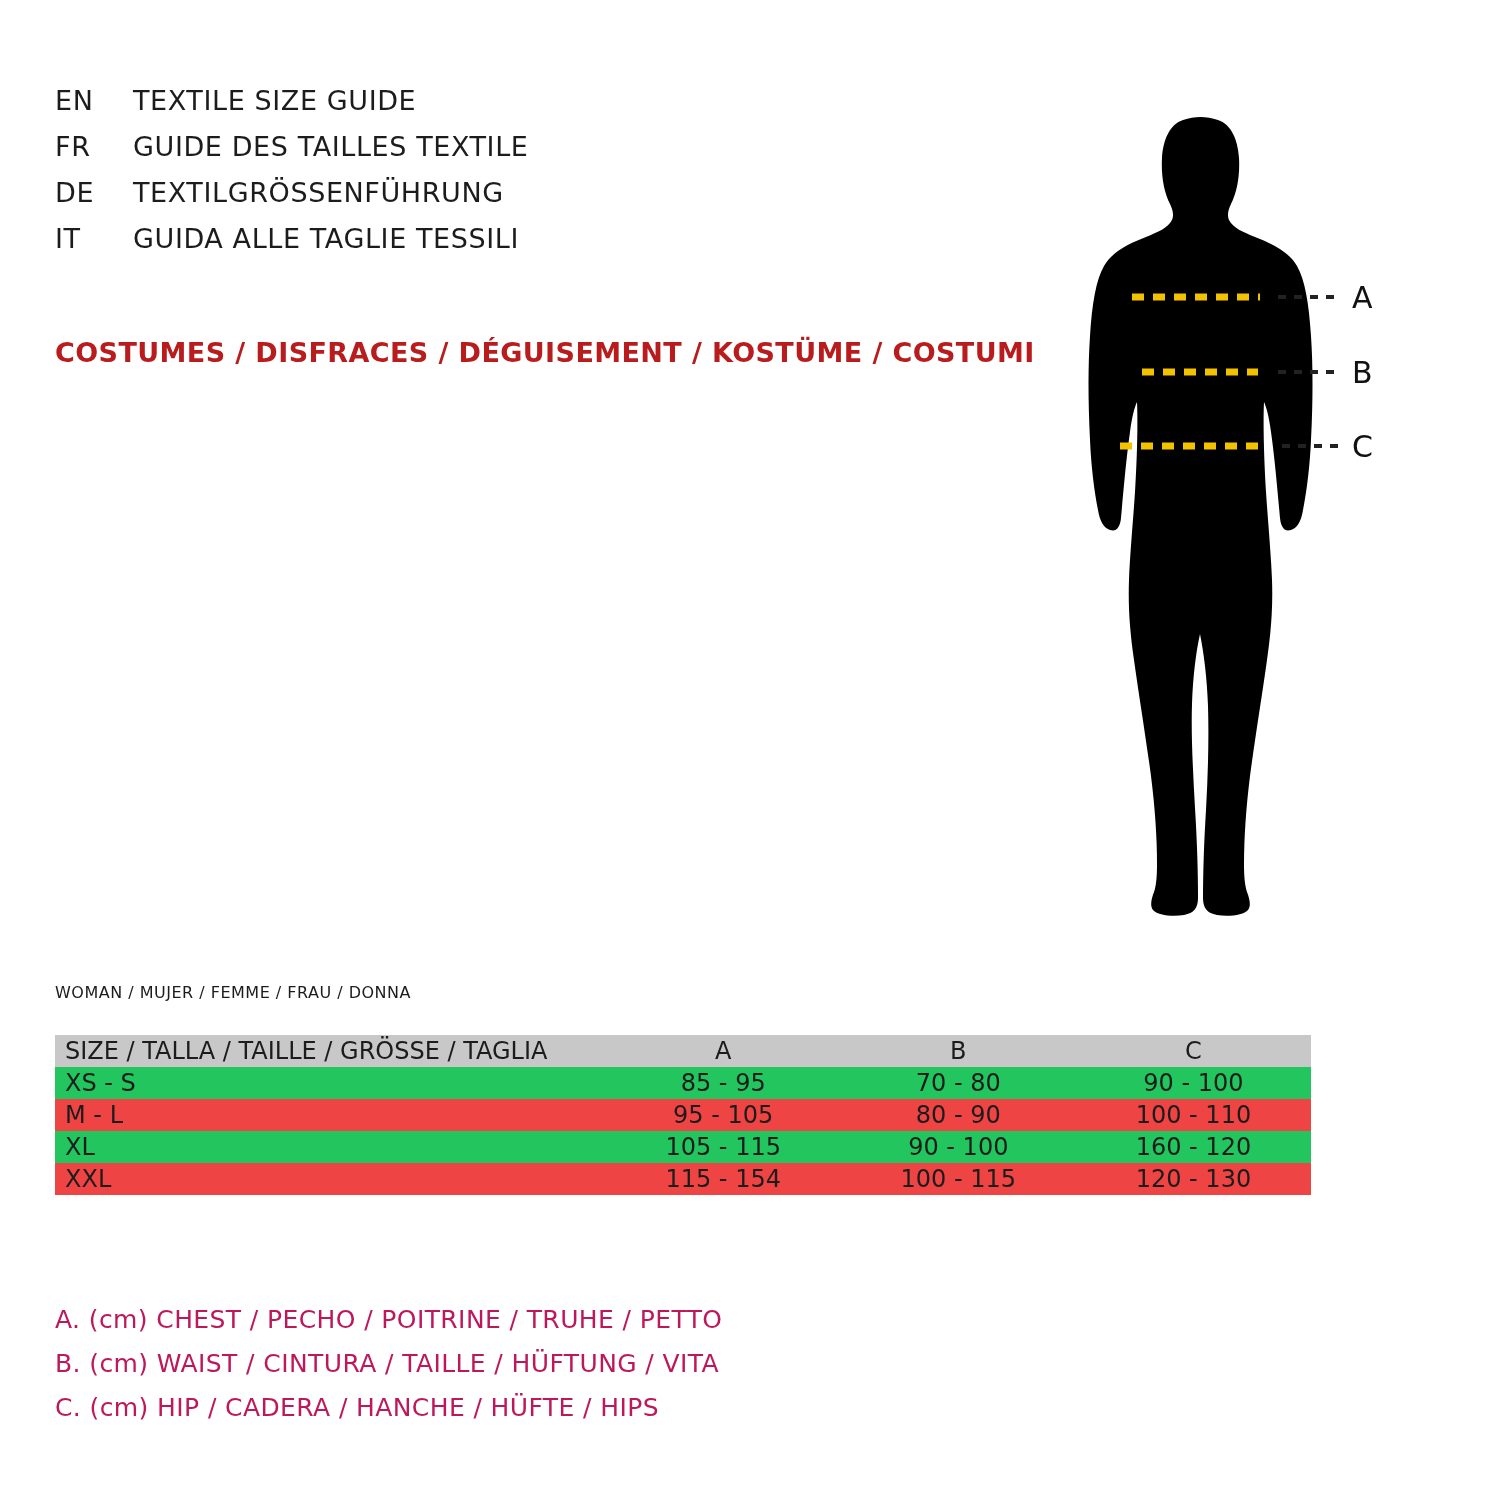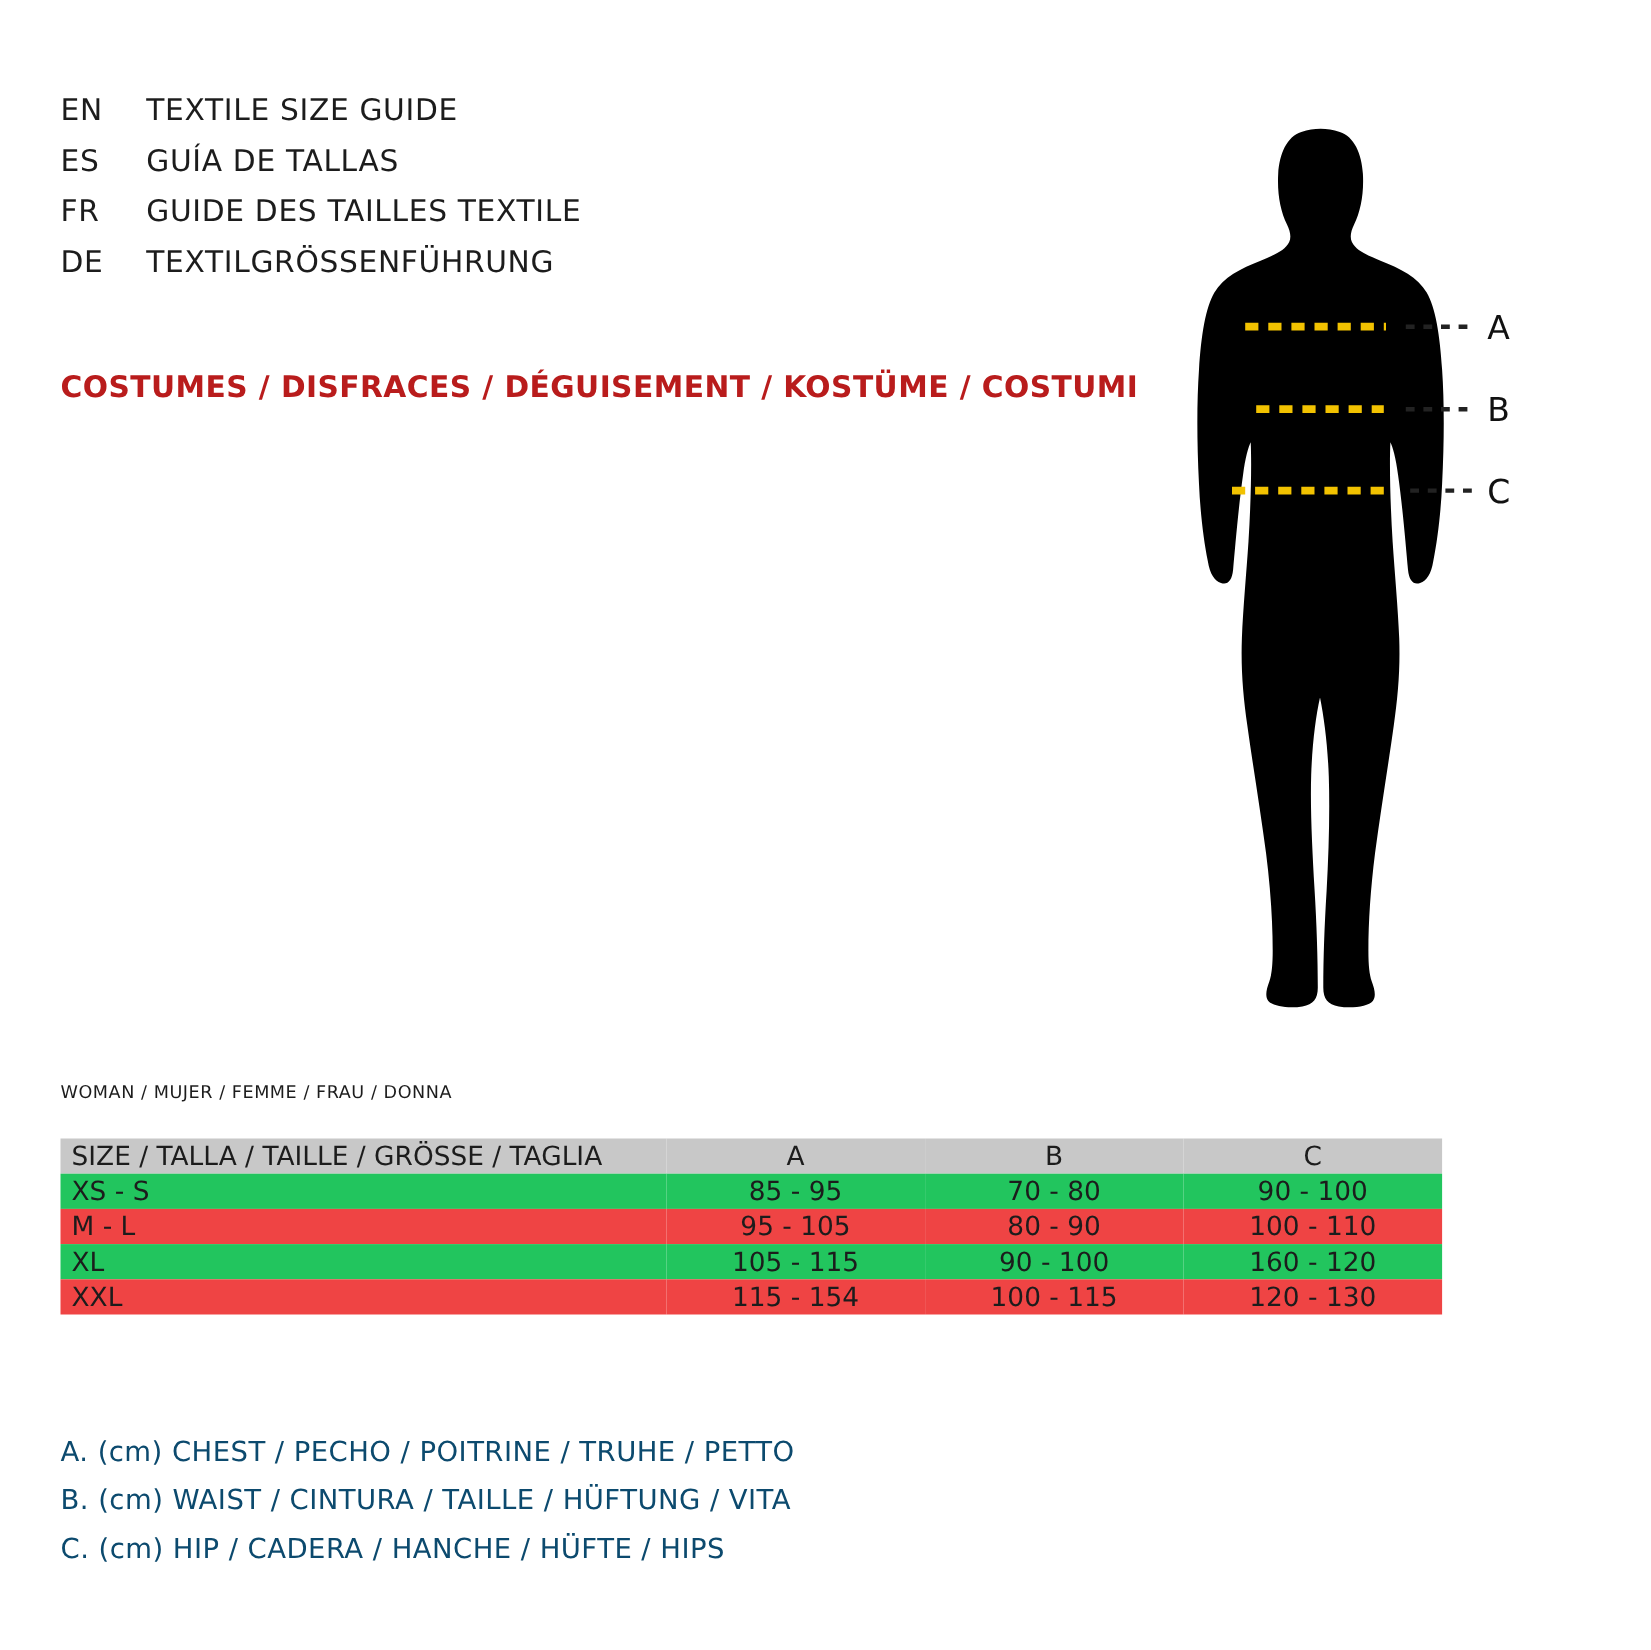--- a/index.html
+++ b/index.html
@@ -110,49 +110,49 @@
   }
 
   
   .notes {
     position: absolute;
     left: 55px;
     top: 1298px;
     font-size: 25px;
     line-height: 44px;
     letter-spacing: 0.4px;
-    color: #0c4a6e;
+    color: #be185d;
   }
 
   
   .marker-letter {
     font-family: "DejaVu Sans", sans-serif;
     font-size: 30px;
     fill: #111111;
   }
 </style>
 </head>
 <body>
 
 <div class="lang-block">
   <div class="lang-row">
     <span class="lang-code">EN</span>
     <span class="lang-text">TEXTILE SIZE GUIDE</span>
   </div>
   <div class="lang-row">
-    <span class="lang-code">ES</span>
-    <span class="lang-text">GUÍA DE TALLAS</span>
-  </div>
-  <div class="lang-row">
     <span class="lang-code">FR</span>
     <span class="lang-text">GUIDE DES TAILLES TEXTILE</span>
   </div>
   <div class="lang-row">
     <span class="lang-code">DE</span>
     <span class="lang-text">TEXTILGRÖSSENFÜHRUNG</span>
+  </div>
+  <div class="lang-row">
+    <span class="lang-code">IT</span>
+    <span class="lang-text">GUIDA ALLE TAGLIE TESSILI</span>
   </div>
 </div>
 
 <div class="category-line">COSTUMES / DISFRACES / DÉGUISEMENT / KOSTÜME / COSTUMI</div>
 
 <div class="figure-wrap">
   <svg width="440" height="880" viewBox="0 0 440 880" xmlns="http://www.w3.org/2000/svg">
 
     <g>
       <path fill="#000000" d="

